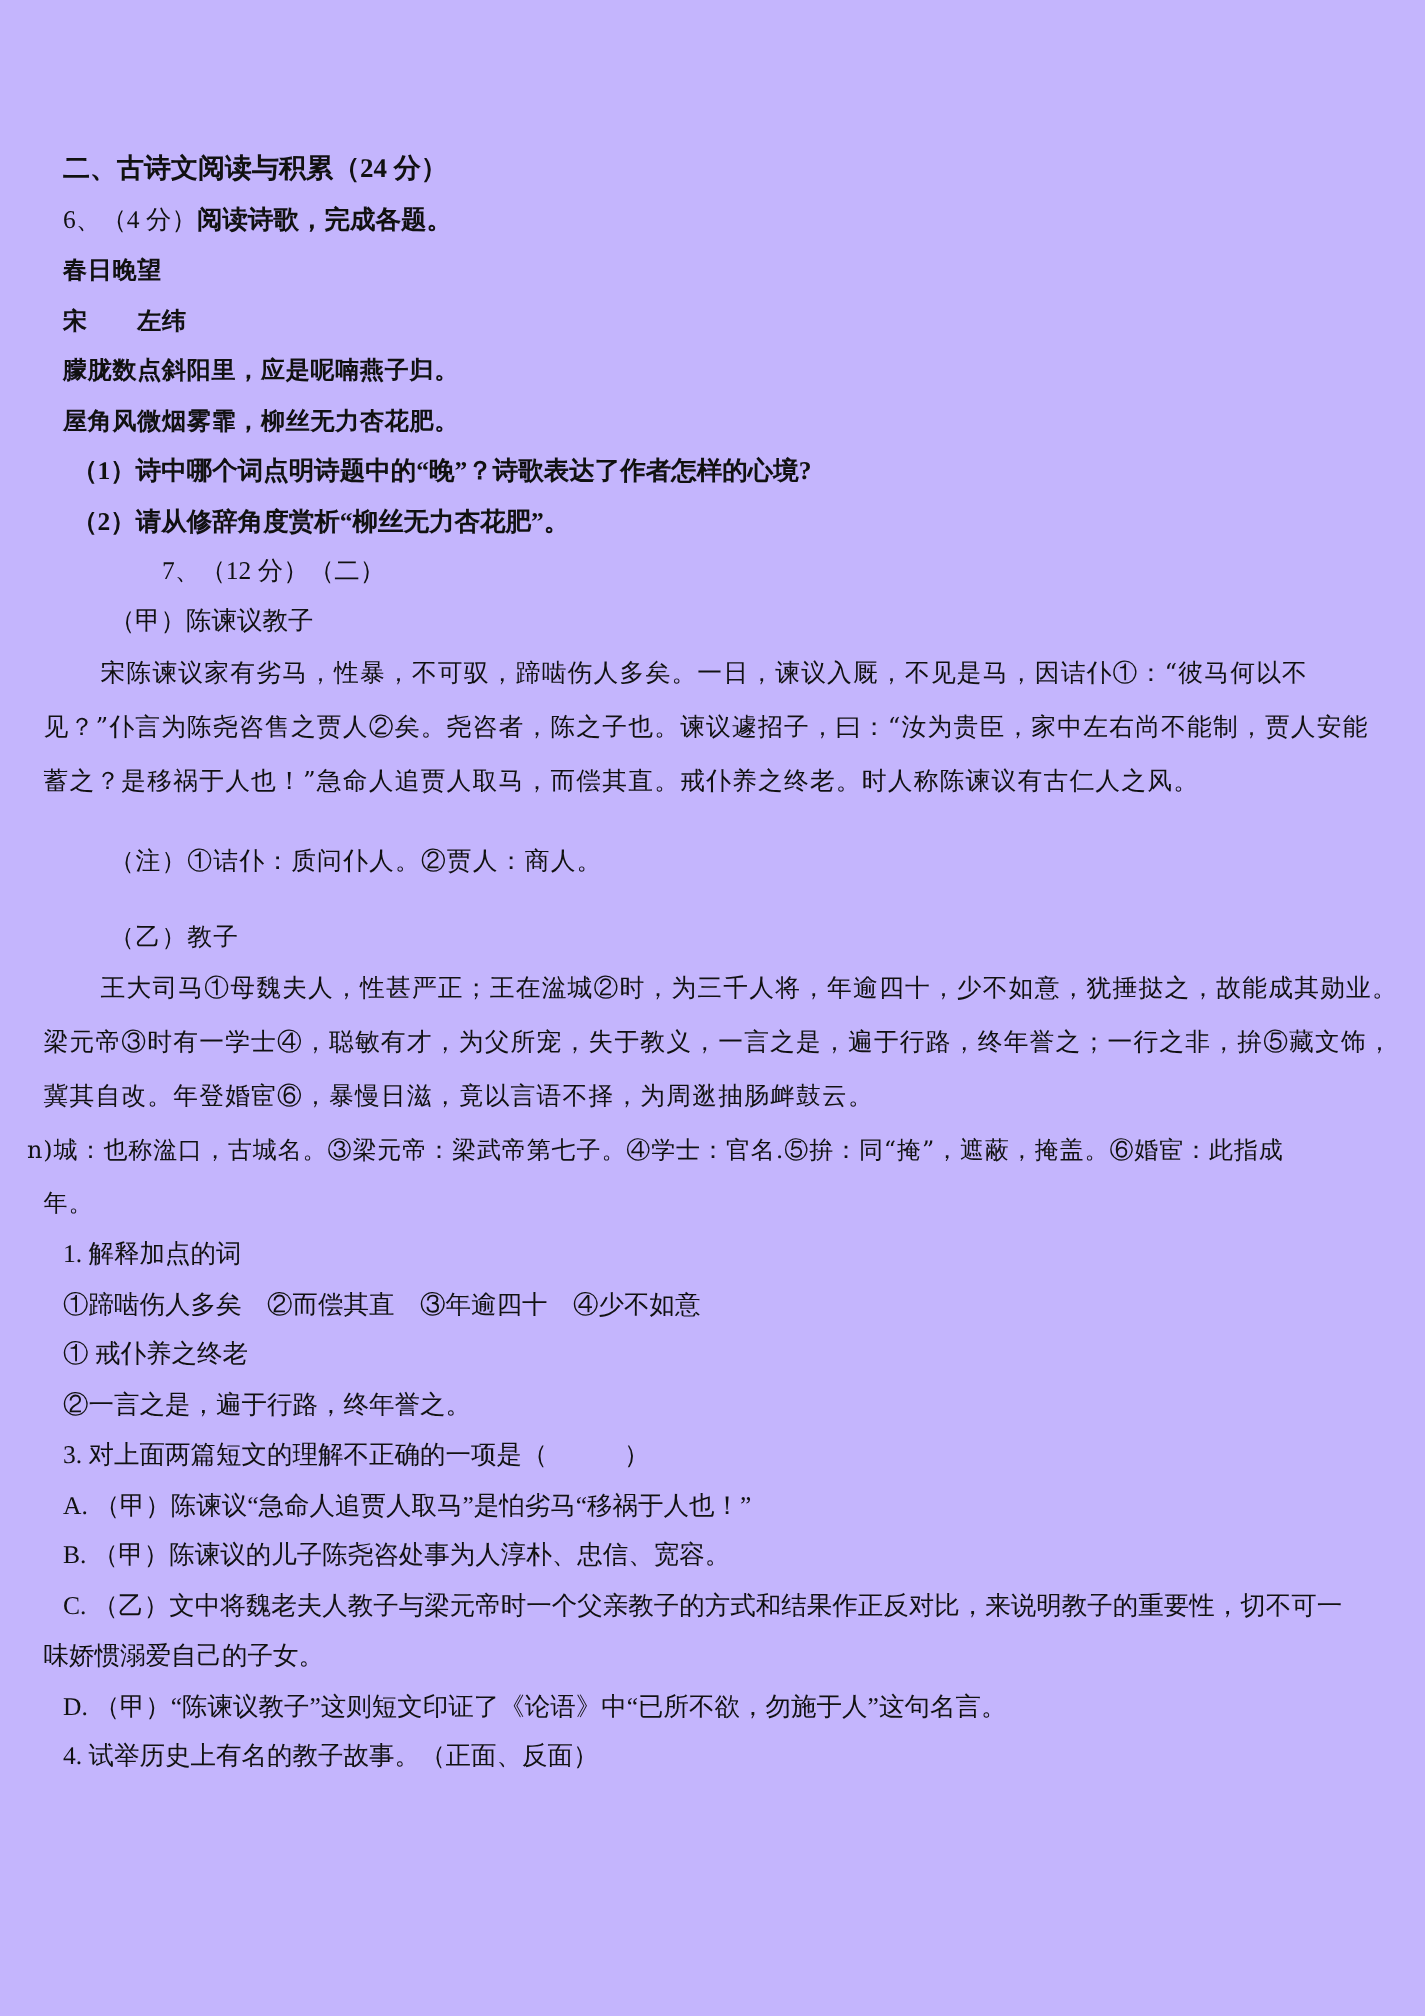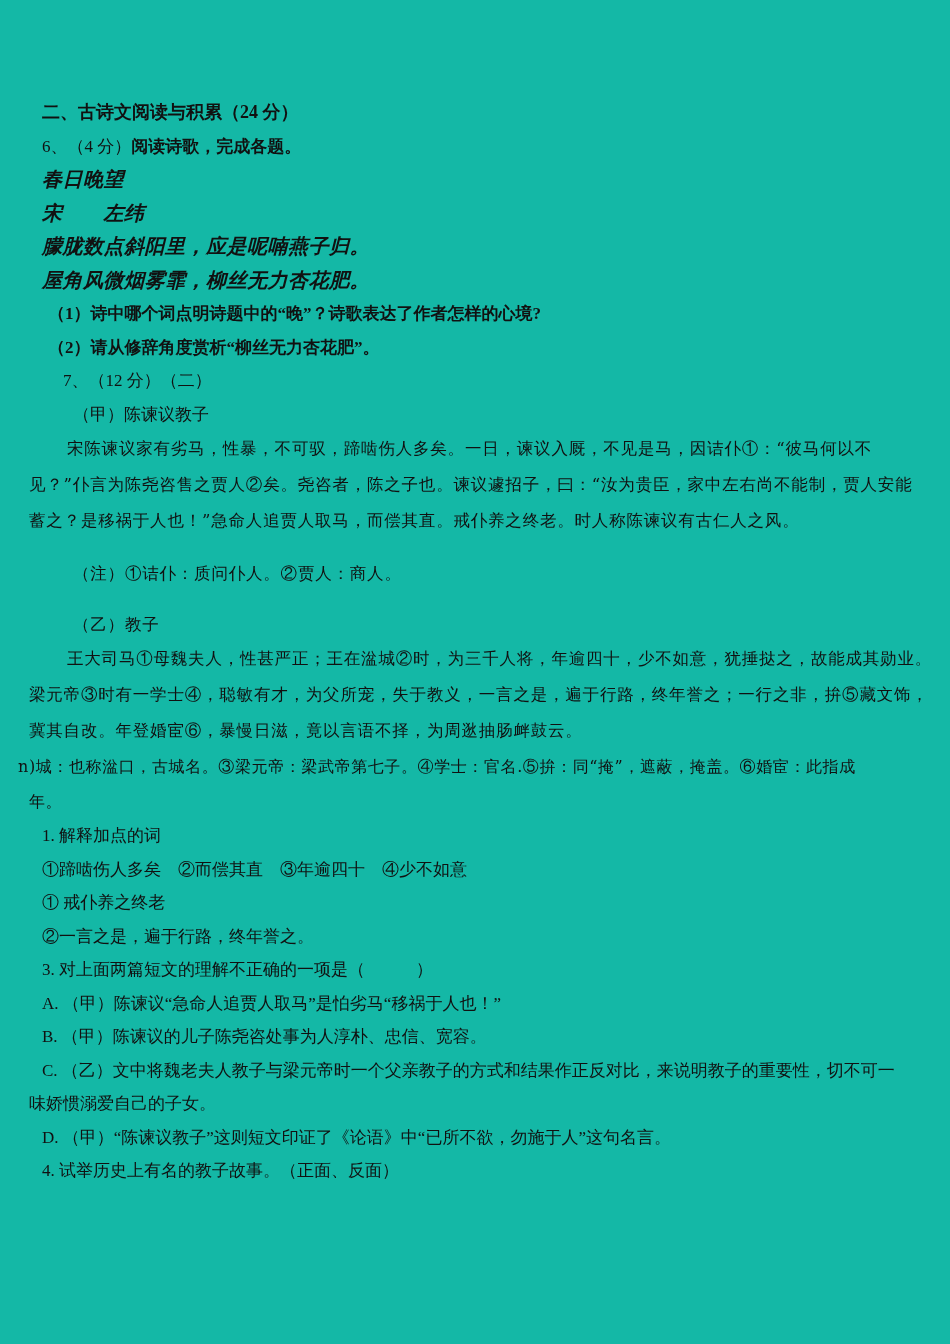--- a/index.html
+++ b/index.html
@@ -1,39 +1,39 @@
 <!DOCTYPE html>
 <html><head>
 <meta charset="utf-8">
 <style>
   html, body { margin: 0; padding: 0; background: #ffffff; }
   .page {
     position: relative;
     width: 950px;
     height: 1344px;
-    background: #14b8a6;
+    background: #c4b5fd;
     color: #111111;
     font-family: "Liberation Serif", serif;
     padding-top: 96px;
     box-sizing: border-box;
     overflow: hidden;
   }
   .line  { line-height: 33.5px; font-size: 17px; white-space: pre; }
   .kline { line-height: 36px;   font-size: 16.5px; letter-spacing: 0.8px; white-space: pre; }
   .kline2{ line-height: 35px;   font-size: 16px;  letter-spacing: 0.6px; white-space: pre; }
   .ksolo { line-height: 33px;   font-size: 16.5px; letter-spacing: 0.8px; white-space: pre; margin-top: 18px; }
 
   .bold   { font-weight: 700; }
   .title-line { font-size: 18px; }
-  .poem   { font-size: 20px; letter-spacing: 0.5px; font-style: italic; }
+  .poem   { font-size: 16px; letter-spacing: 0.5px; }
 
   
   .m-base   { margin-left: 42px; }
   .m-sub    { margin-left: 48px; }
-  .m-q7     { margin-left: 63px; }
+  .m-q7     { margin-left: 108px; }
   .m-head   { margin-left: 73px; }
   .m-indent { margin-left: 67px; }
   .m-flush  { margin-left: 29px; }
   .m-note2  { margin-left: 18px; }
 
   .songti { font-family: "Liberation Serif", serif; }
   .kaiti  { font-family: "DejaVu Serif", serif; }
 </style>
 </head>
 <body>

